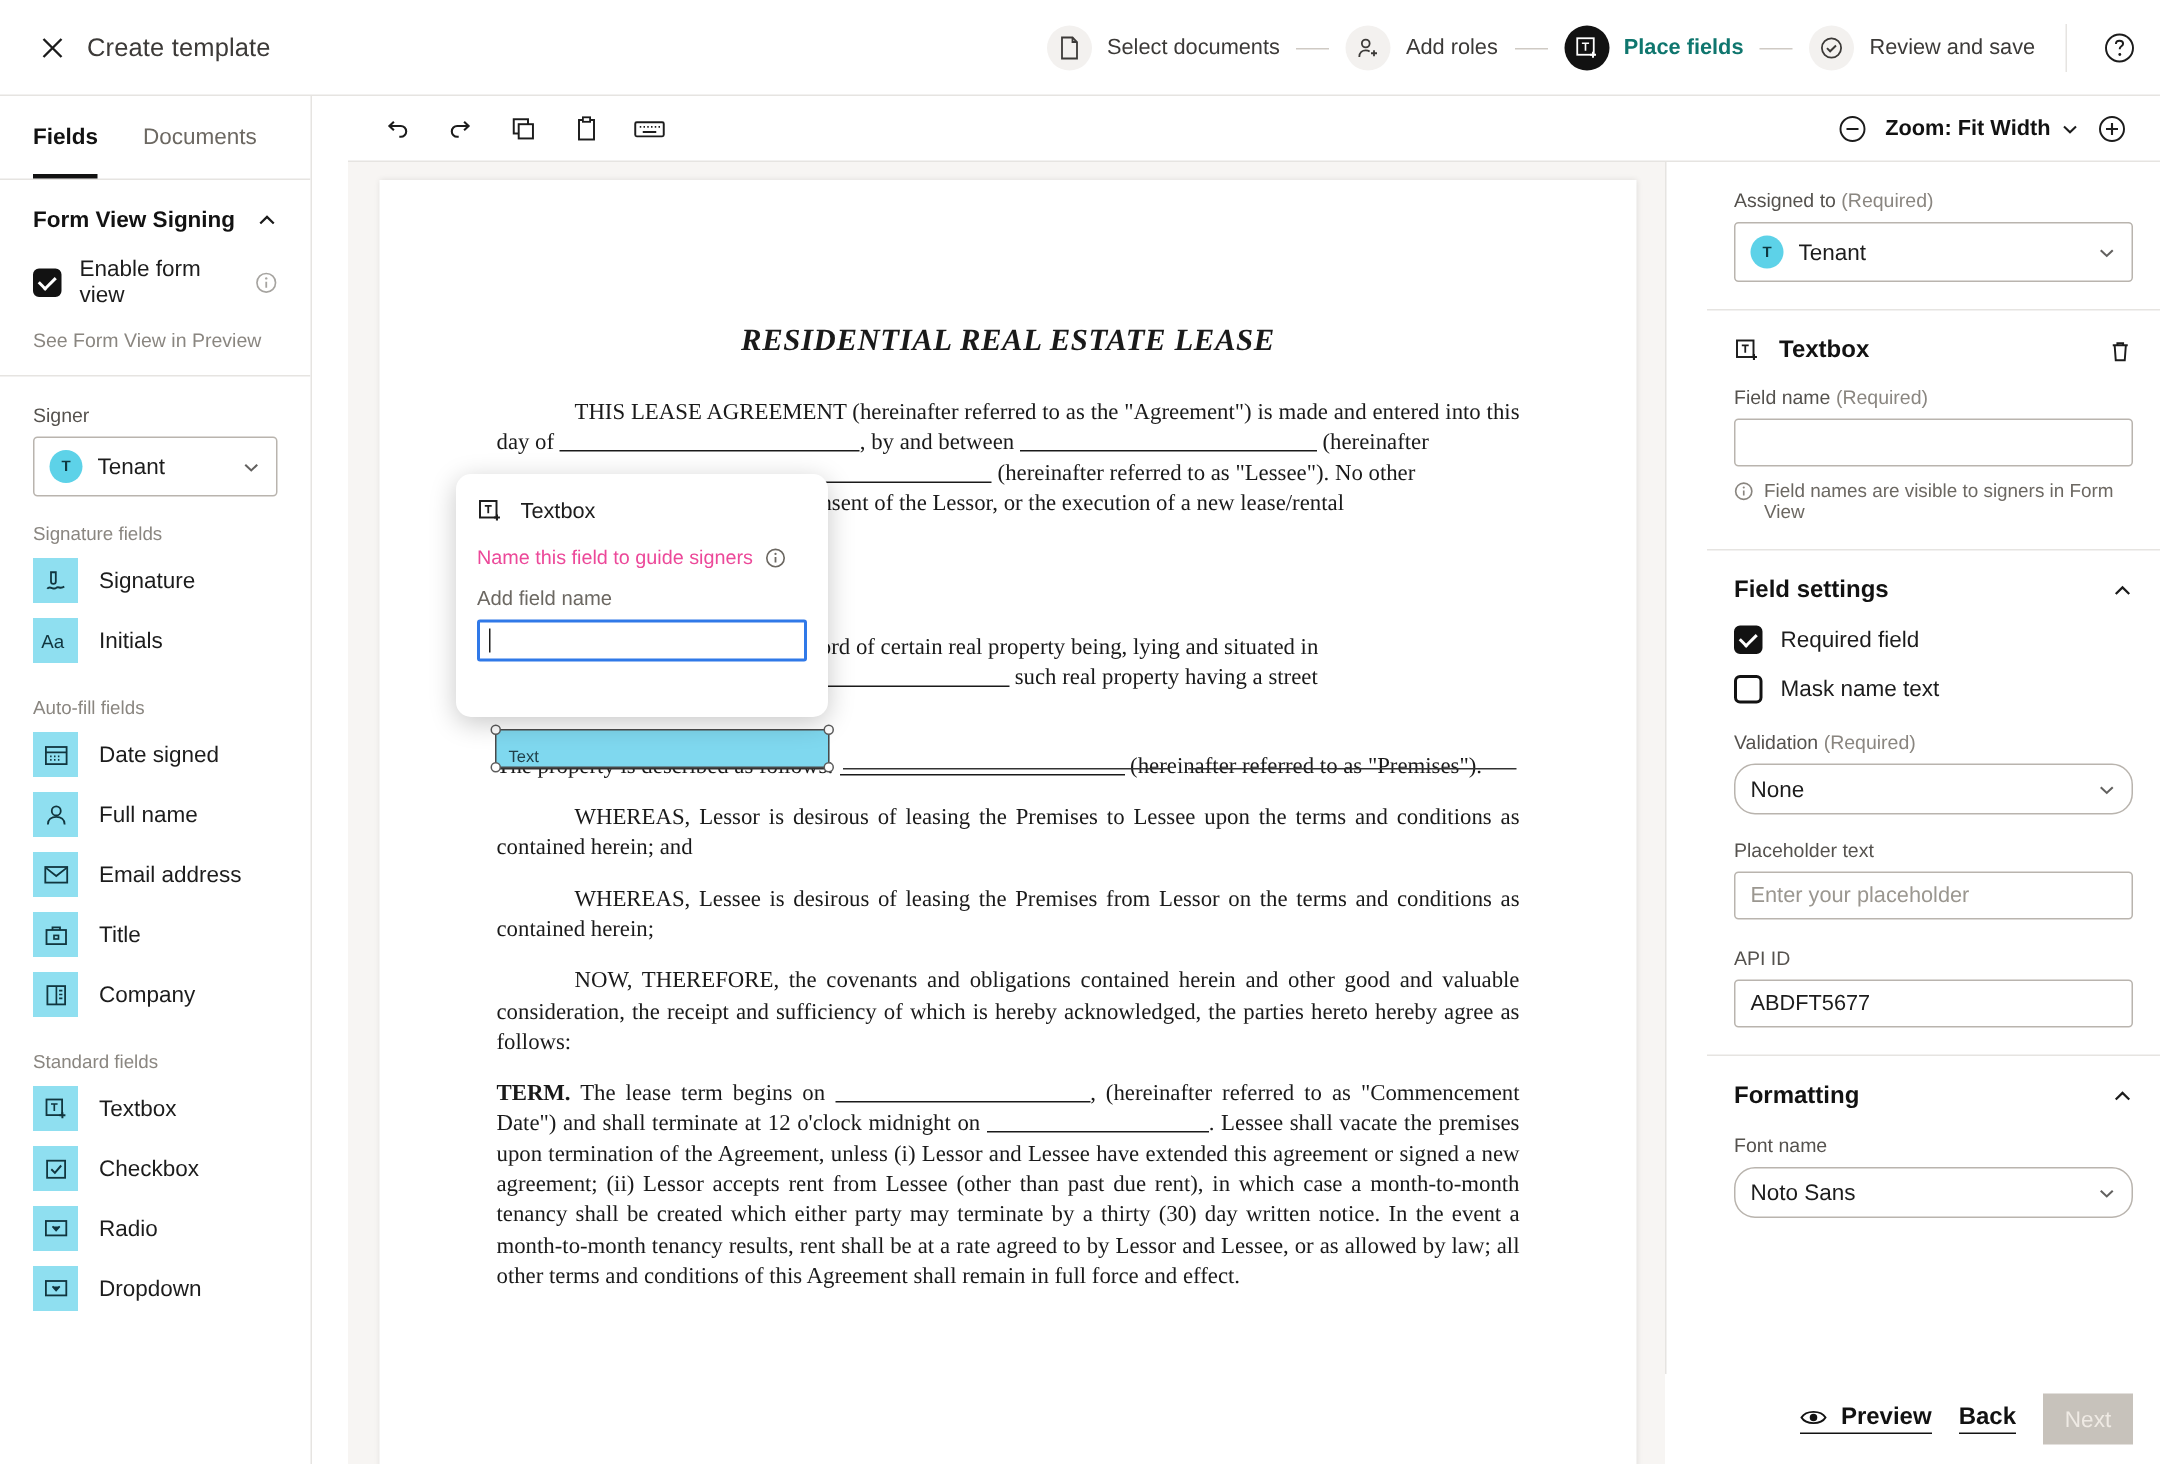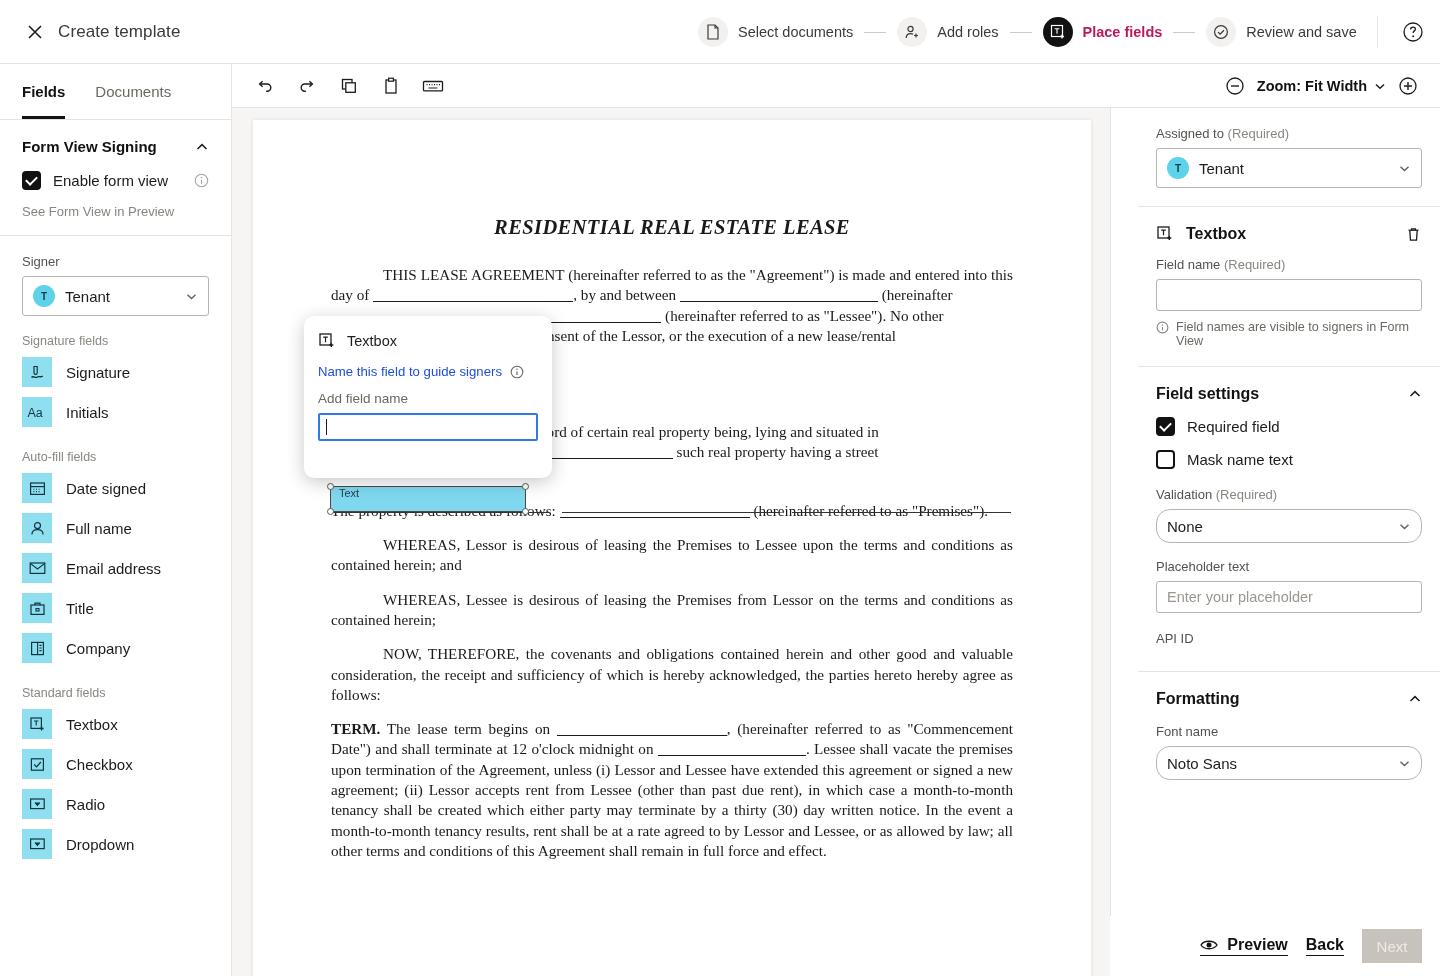--- a/index.html
+++ b/index.html
@@ -27,29 +27,29 @@
 
   .steps { position: absolute; left: 698px; top: 0; height: 64px; display: flex; align-items: center; gap: 0; }
   .step { display: flex; align-items: center; gap: 10px; cursor: pointer; }
   .step-circle {
     width: 30px; height: 30px; border-radius: 50%;
     background: #f3f1ef; display: flex; align-items: center; justify-content: center;
     color: #3c3a38;
   }
   .step.active .step-circle { background: #121212; color: #fff; }
   .step-label { font-size: 14.5px; color: #3c3a38; white-space: nowrap; }
-  .step.active .step-label { font-weight: bold; color: #be185d; }
+  .step.active .step-label { font-weight: bold; color: #0f766e; }
   .step-sep { width: 22px; height: 1px; background: #cfcac4; margin: 0 11px; }
 
   .help-sep { position: absolute; right: 62px; top: 16px; width: 1px; height: 32px; background: #e6e4e1; }
   .help-btn { position: absolute; right: 16px; top: 21px; width: 22px; height: 22px; cursor: pointer; }
 
   
   .sidebar {
-    position: absolute; left: 0; top: 64px; width: 232px; height: 912px;
+    position: absolute; left: 0; top: 64px; width: 208px; height: 912px;
     background: #fff; border-right: 1px solid #e6e4e1; overflow: hidden;
   }
   .tabs { display: flex; height: 56px; border-bottom: 1px solid #e6e4e1; padding: 0 22px; gap: 30px; }
   .tab {
     display: flex; align-items: center; font-size: 15px; color: #6c6862;
     cursor: pointer; position: relative;
   }
   .tab.active { color: #121212; font-weight: bold; }
   .tab.active::after {
     content: ""; position: absolute; left: 0; right: 0; bottom: 0; height: 3px; background: #121212;
@@ -117,39 +117,39 @@
   .ul { display: inline-block; border-bottom: 1px solid #1a1a1a; height: 13px; vertical-align: -2px; }
   .ul.w1 { width: 200px; } .ul.w2 { width: 198px; }
   .ul.w4 { width: 160px; } .ul.w5 { width: 148px; } .ul.w6 { width: 186px; }
   .ul.w7 { width: 190px; } .ul.w8 { width: 170px; }
 
   .sig-lines { position: absolute; left: 78px; top: 392px; width: 680px; display: flex; gap: 12px; }
   .sig-lines span { flex: 1; border-bottom: 1px solid #333; height: 1px; }
 
   
   .placed-field {
-    position: absolute; left: 330px; top: 486px; width: 196px; height: 26px;
+    position: absolute; left: 330px; top: 486px; width: 223px; height: 26px;
     background: #7fd8ef; border: 1.5px solid #4a4a4a;
     font-family: "Liberation Sans", sans-serif;
-    display: flex; align-items: flex-start; cursor: move;
+    display: flex; align-items: flex-end; cursor: move;
   }
   .placed-field .lbl { font-size: 11px; color: #21404a; padding-left: 8px; }
   .handle { position: absolute; width: 7px; height: 7px; border-radius: 50%; background: #fff; border: 1px solid #5b5b5b; }
   .h-tl { left: -4px; top: -4px; } .h-tr { right: -4px; top: -4px; }
   .h-bl { left: -4px; bottom: -4px; } .h-br { right: -4px; bottom: -4px; }
 
   
   .popover {
     position: absolute; left: 304px; top: 316px; width: 248px; height: 162px;
     background: #fff; border-radius: 10px; box-shadow: 0 4px 18px rgba(0,0,0,.22);
     padding: 16px 14px;
   }
   .pop-head { display: flex; align-items: center; gap: 11px; }
   .pop-title { font-size: 14.5px; color: #1c1c1c; }
-  .pop-sub { margin-top: 14px; display: flex; align-items: center; gap: 8px; font-size: 13.2px; color: #1d4ed8; }
+  .pop-sub { margin-top: 14px; display: flex; align-items: center; gap: 8px; font-size: 13.2px; color: #ec4899; }
   .pop-label { margin-top: 12px; font-size: 13.5px; color: #6c6862; }
   .pop-input {
     margin-top: 7px; height: 28px; border: 2px solid #3079e8; border-radius: 2px;
     display: flex; align-items: center; padding-left: 6px;
   }
   .caret { width: 1px; height: 16px; background: #1c1c1c; }
 
   
   .rightpanel {
     position: absolute; left: 1110px; top: 108px; width: 330px; height: 868px;
@@ -620,20 +620,23 @@
             </svg>
         </div>
       </div>
 
       <div class="rp-lab mt16">Placeholder text</div>
       <div class="rp-input ph">
         <span>Enter your placeholder</span>
       </div>
 
       <div class="rp-lab mt18">API ID</div>
+      <div class="rp-input">
+        <span>ABDFT5677</span>
+      </div>
     </div>
 
     <div class="rp-sec" style="border-bottom:none">
       <div class="rp-head">
         <div class="rp-title">Formatting</div>
         <div class="chev-up">
           <svg width="14" height="14" viewBox="0 0 14 14">
               <path d="M2.5 9 L7 4.6 L11.5 9" fill="none" stroke="#1c1c1c" stroke-width="1.5"></path>
             </svg>
         </div>

